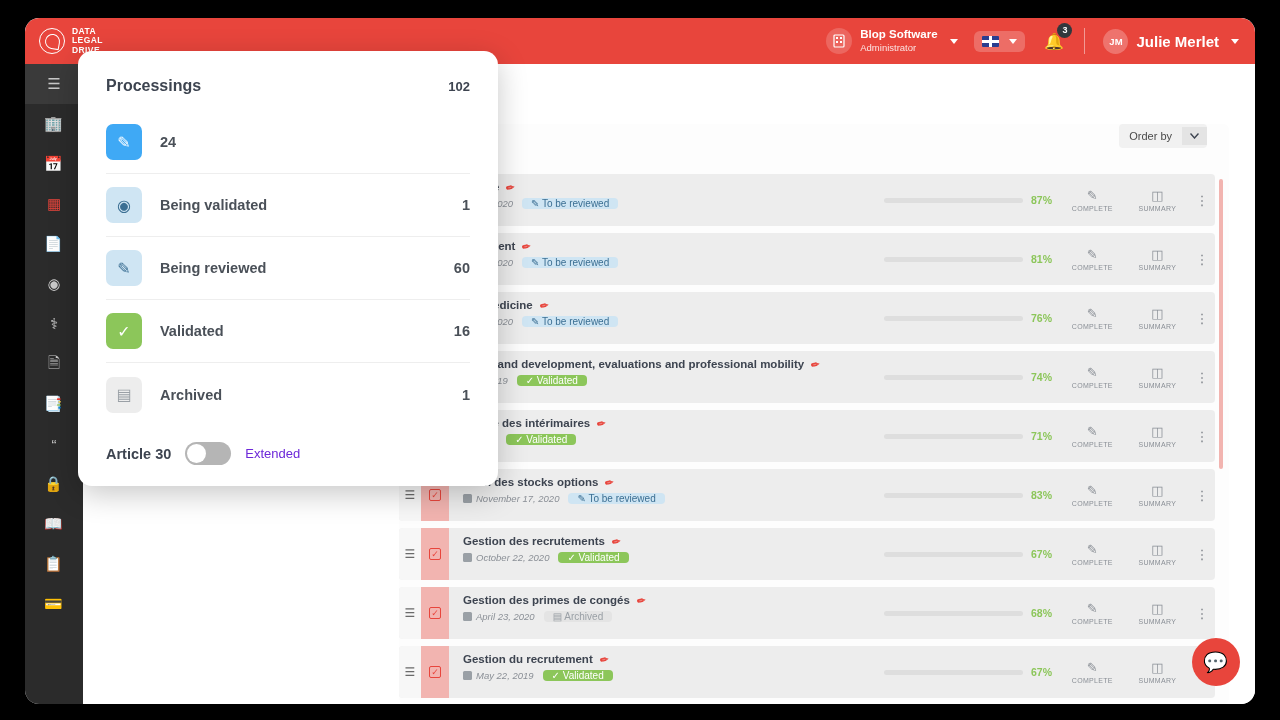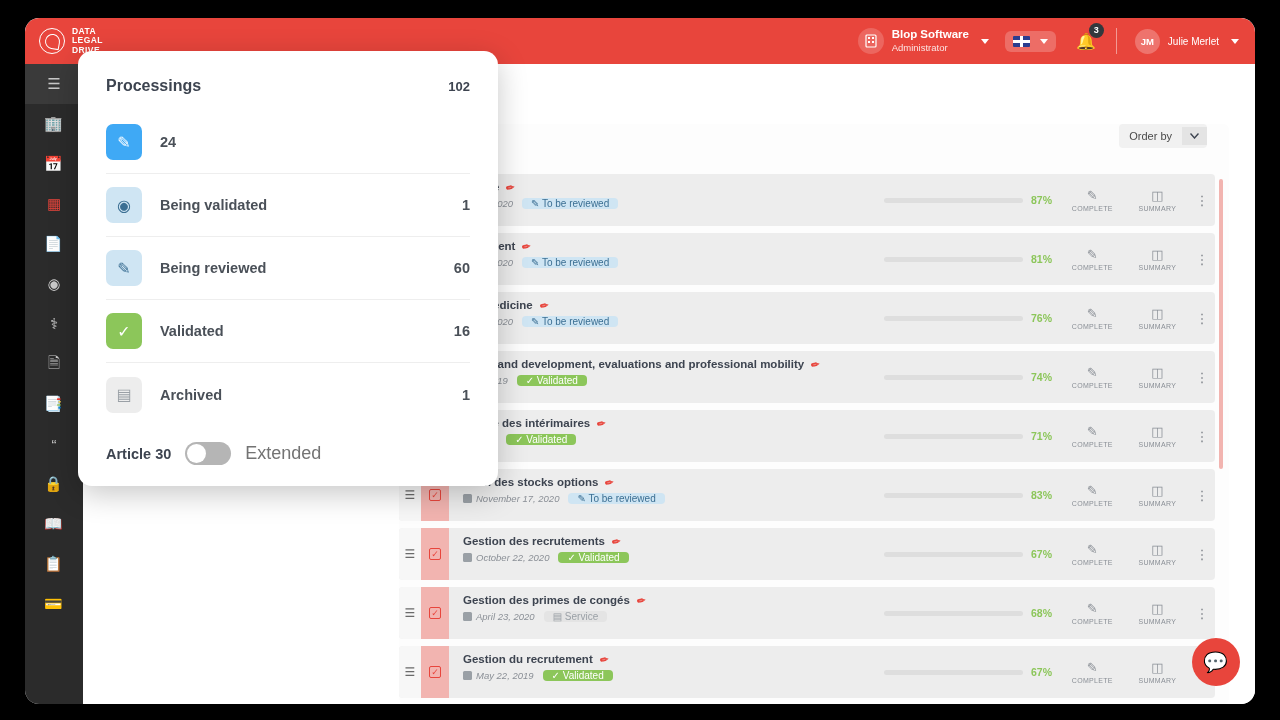--- a/index.html
+++ b/index.html
@@ -68,21 +68,21 @@
     display: flex; align-items: center; justify-content: center;
   }
   .vdiv { width: 1px; height: 26px; background: rgba(255,255,255,.45); margin-right: 18px; }
   .user { display: flex; align-items: center; gap: 8px; }
   .avatar {
     width: 25px; height: 25px; border-radius: 50%;
     background: rgba(255,255,255,.25); color: #fff;
     font-size: 9.5px; font-weight: bold;
     display: flex; align-items: center; justify-content: center;
   }
-  .user-name { color: #fff; font-size: 10px; font-weight: normal; }
+  .user-name { color: #fff; font-size: 15px; font-weight: bold; }
   
   .rail {
     position: absolute; left: 0; top: 46px;
     width: 58px; height: 640px;
     background: #2b2b2b;
   }
   .rail-item {
     height: 40px; display: flex; align-items: center; justify-content: center;
     color: #c9c9c9; font-size: 15px;
   }
@@ -200,21 +200,21 @@
   .pop-footer { display: flex; align-items: center; gap: 14px; padding-top: 16px; }
   .pop-footer-title { font-size: 14.5px; font-weight: bold; color: #3d4450; }
   .toggle {
     width: 46px; height: 23px; border-radius: 12px; background: #b5b5b5;
     position: relative; display: inline-block;
   }
   .toggle::after {
     content: ""; position: absolute; left: 2px; top: 2px;
     width: 19px; height: 19px; border-radius: 50%; background: #fff;
   }
-  .pop-footer-opt { font-size: 18px; color: #737373; }
+  .pop-footer-opt { font-size: 13px; color: #6d28d9; }
   
   .chat {
     position: absolute; right: 15px; bottom: 18px;
     width: 48px; height: 48px; border-radius: 50%;
     background: #e8453c; color: #fff;
     display: flex; align-items: center; justify-content: center;
     font-size: 20px;
   }
 </style>
 </head>
@@ -608,21 +608,21 @@
             <div class="row-main">
               <div class="row-title">
                 <span>Gestion des primes de congés</span>
                 <span class="pencil">✏</span>
               </div>
               <div class="row-meta">
                 <span class="row-date">
                   <i class="mini-chk"></i>
                   <span class="dtxt">April 23, 2020</span>
                 </span>
-                <span class="tag archived">▤ Service</span>
+                <span class="tag archived">▤ Archived</span>
               </div>
             </div>
             <div class="row-progress">
               <span class="bar"><span class="bar-fill" style="width: 68%;"></span></span>
               <span class="pct">68%</span>
             </div>
             <div class="row-actions">
               <div class="act">
                 <div class="act-ico">✎</div>
                 <div class="act-lbl cplbl">COMPLETE</div>

